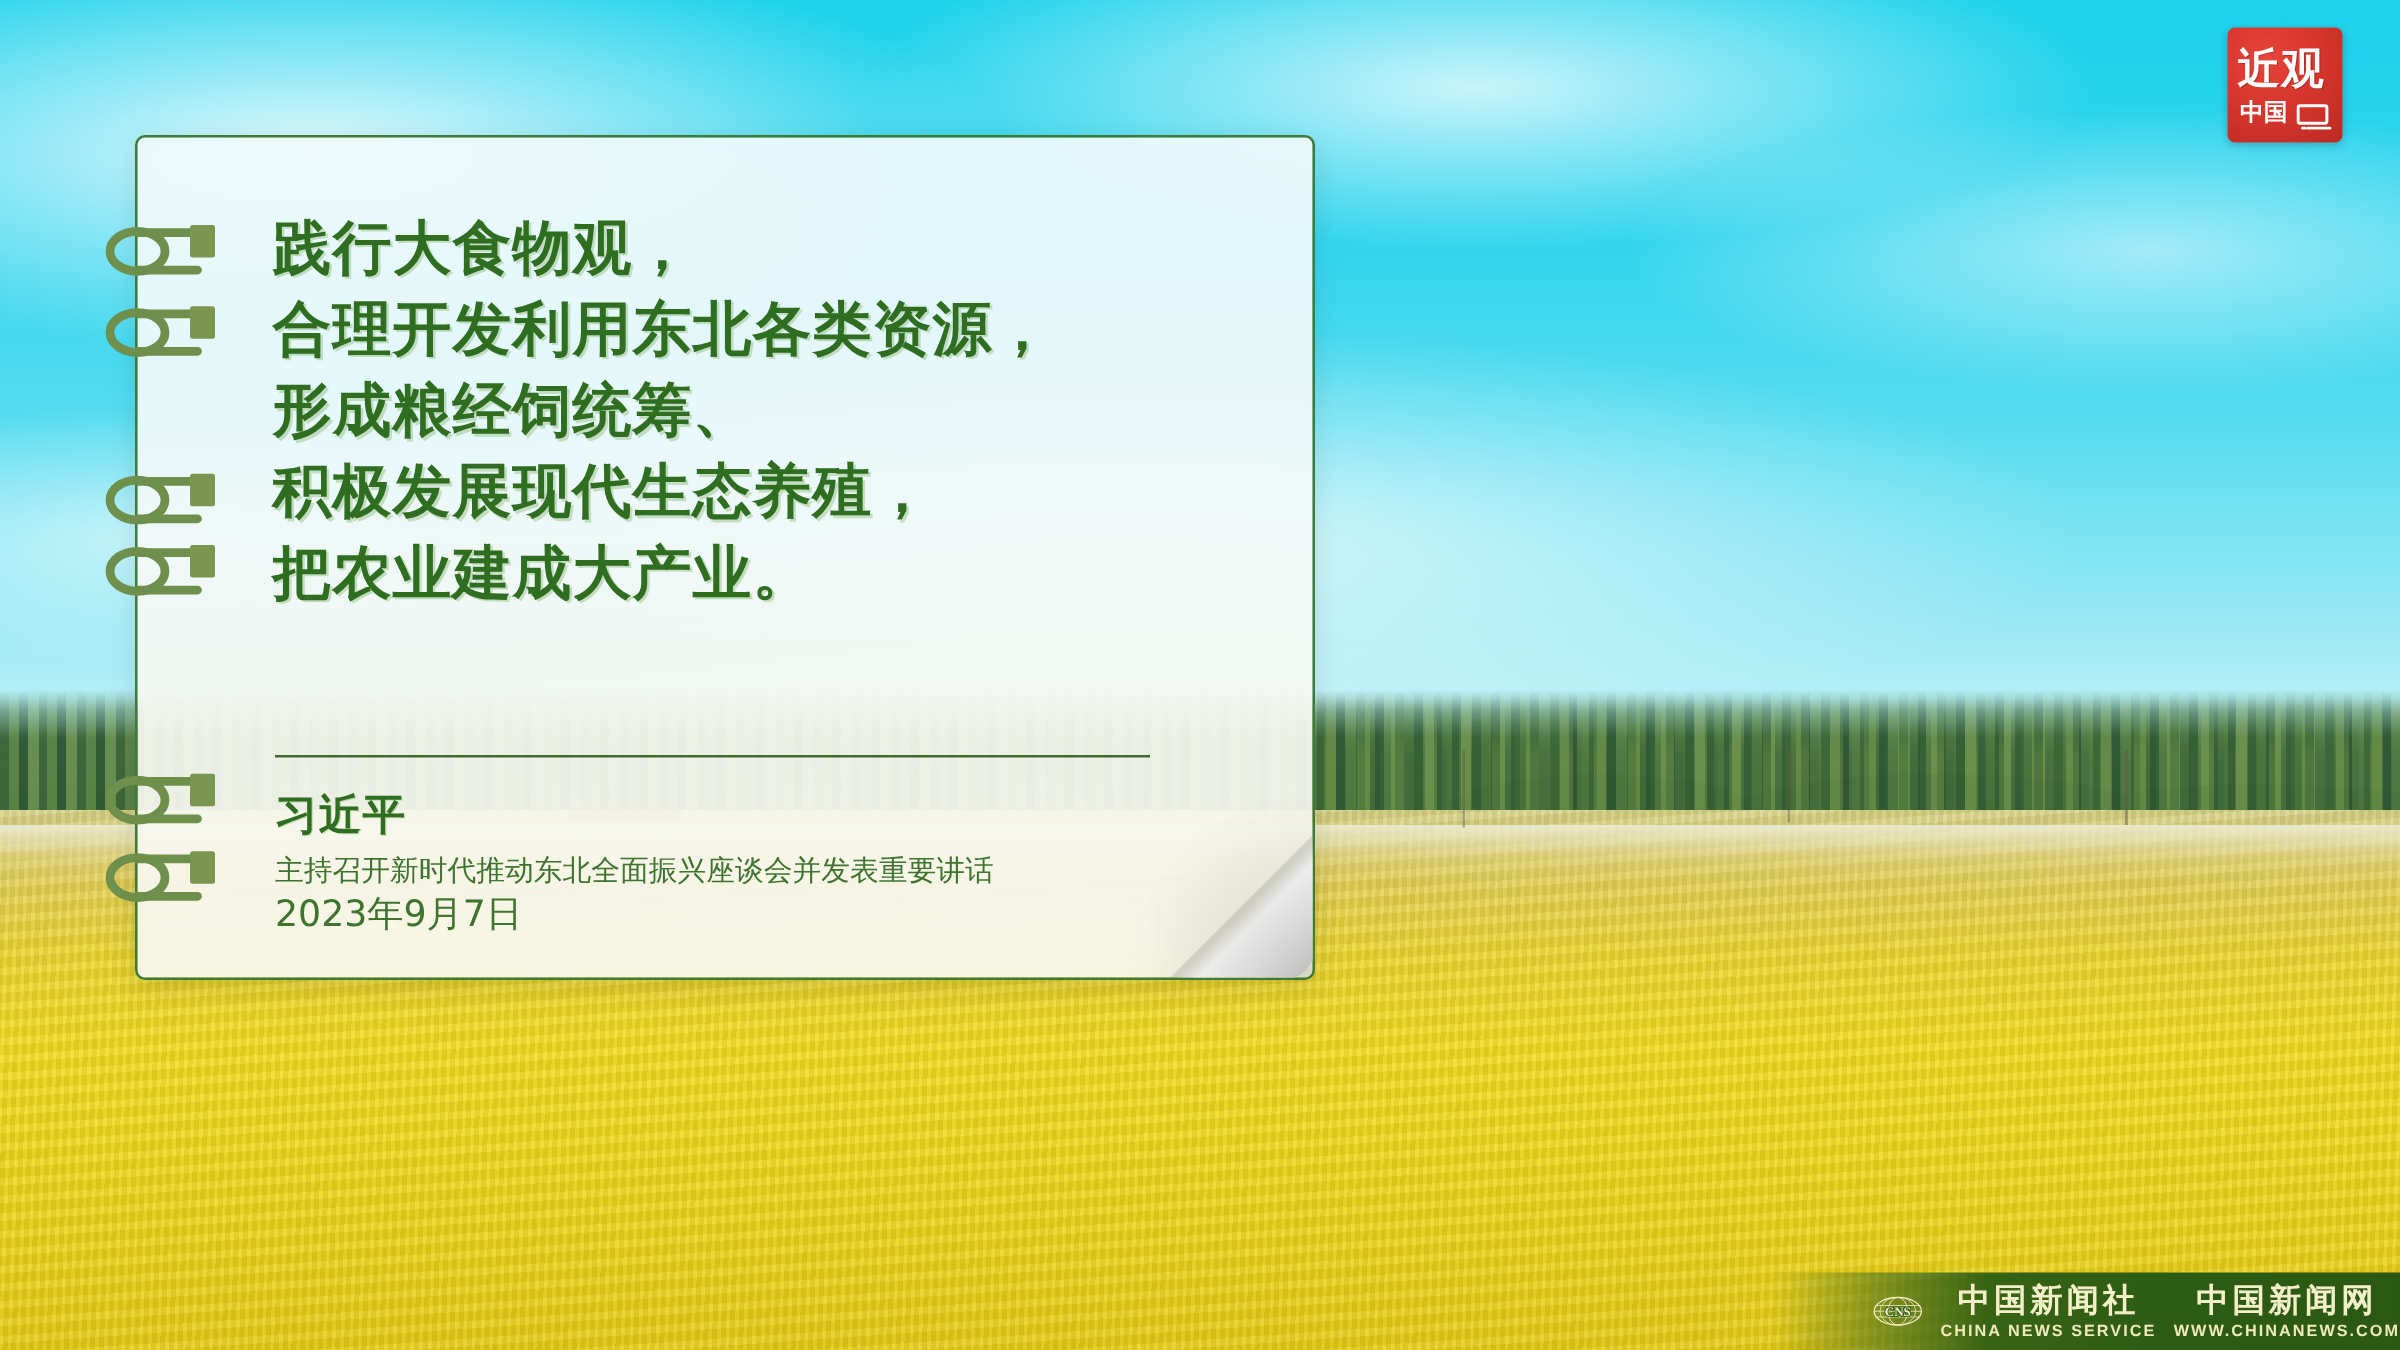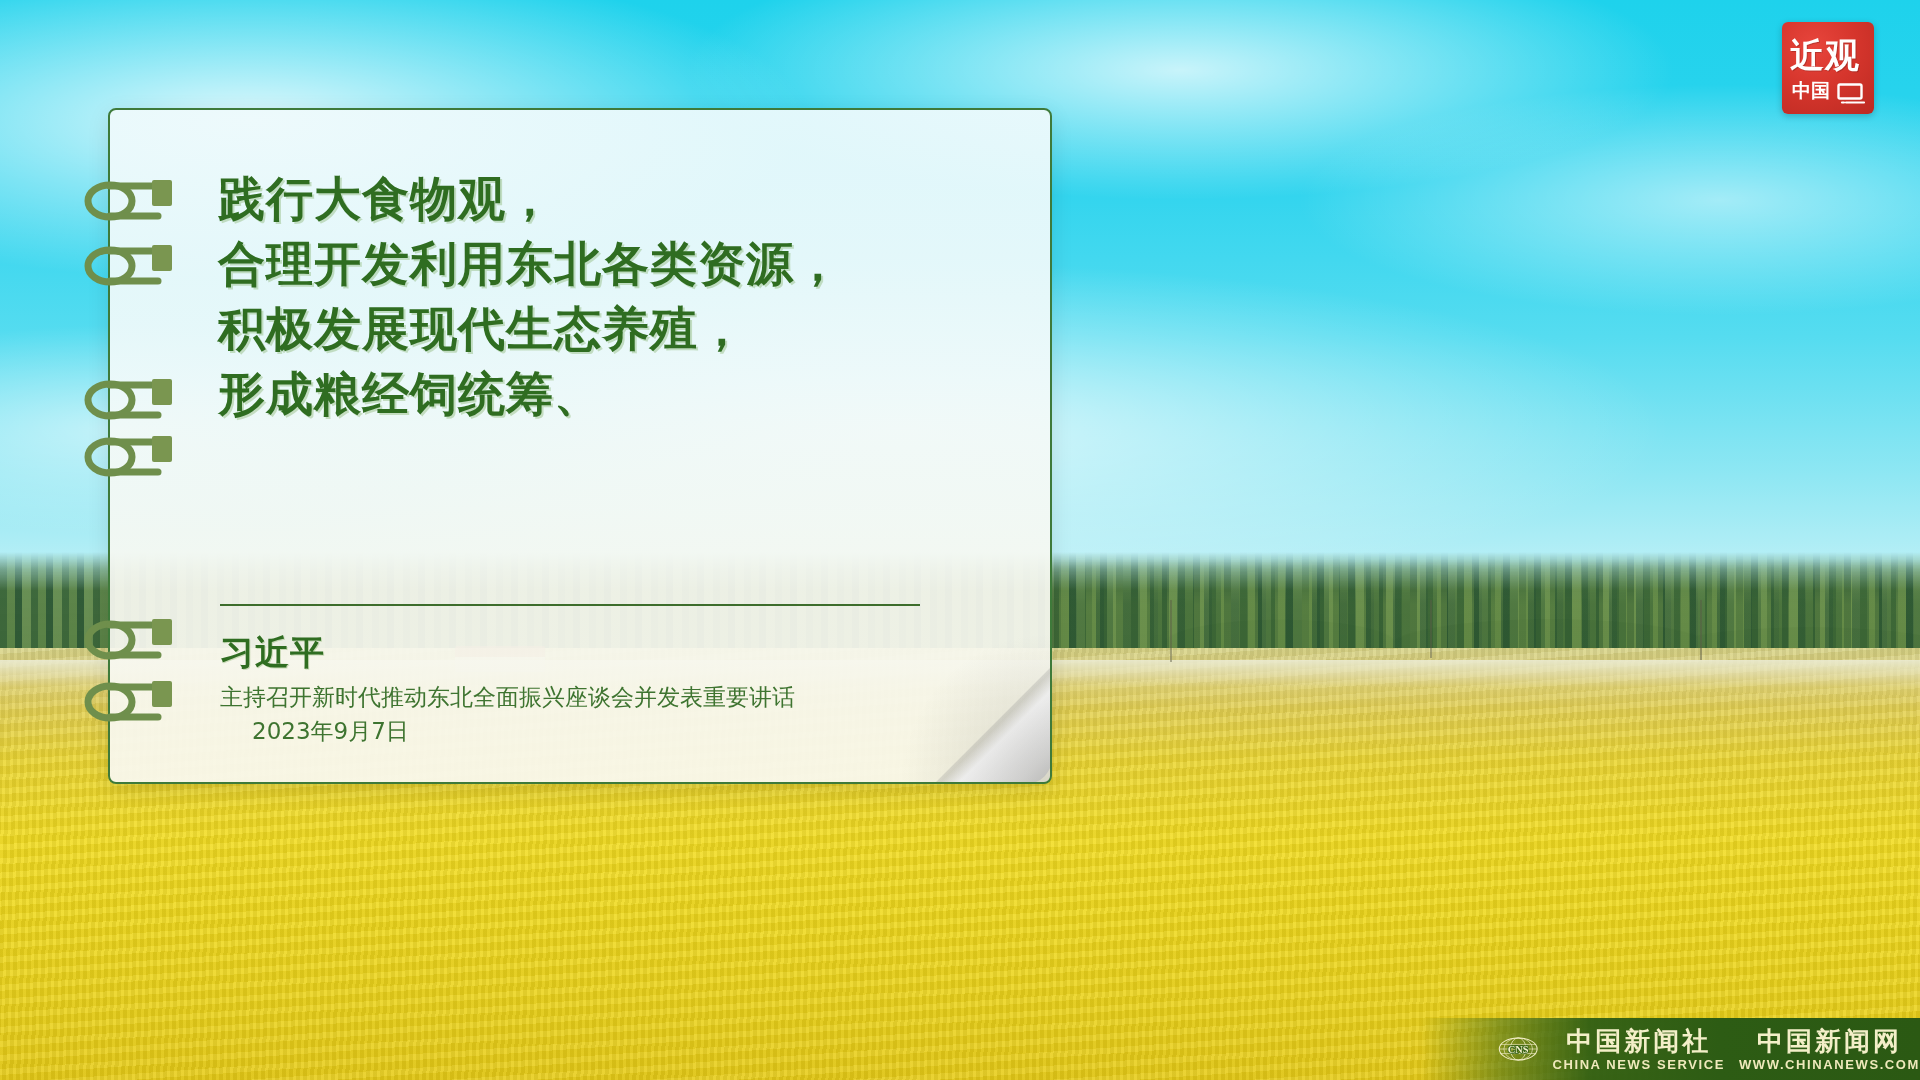--- a/index.html
+++ b/index.html
@@ -156,23 +156,22 @@
   }
   .sig-meta{
     position:absolute;left:110px;top:570px;
     font-family:"DejaVu Sans","Liberation Sans",sans-serif;
     font-weight:400;font-size:23px;line-height:34px;color:#3e7430;
     white-space:nowrap;
   }
   .sig-date{
     position:absolute;left:110px;top:604px;
     font-family:"DejaVu Sans","Liberation Sans",sans-serif;
-    font-weight:400;font-size:23px;line-height:34px;color:#3e7430;
-    white-space:nowrap;
-    margin-left:32px;
+    font-weight:400;font-size:29px;line-height:34px;color:#3e7430;
+    white-space:nowrap;
   }
 
   
   .rings{position:absolute;left:0;top:0;width:1920px;height:1080px;pointer-events:none;}
 
   
   .footer{
     position:absolute;right:0;bottom:0;width:500px;height:62px;
     background:linear-gradient(90deg, rgba(60,105,24,0) 0%, rgba(60,105,24,.55) 16%, rgba(47,94,20,.95) 34%, #2d5c14 60%, #2b5913 100%);
     display:flex;align-items:center;
@@ -210,22 +209,23 @@
       <path d="M9 19.5 H27" stroke="#ffffff" stroke-width="2.2" stroke-linecap="round"></path>
       <path d="M5 19.5 H7" stroke="#ffffff" stroke-width="2.2" stroke-linecap="round"></path>
     </svg>
   </div>
 
   <div class="card">
 
     <div class="quote">
       <div class="quote-line">践行大食物观，</div>
       <div class="quote-line">合理开发利用东北各类资源，</div>
+      <div class="quote-line">形成粮经饲统筹、</div>
       <div class="quote-line">积极发展现代生态养殖，</div>
-      <div class="quote-line">形成粮经饲统筹、</div>
+      <div class="quote-line">把农业建成大产业。</div>
     </div>
 
     <div class="divider"></div>
 
     <div class="sig-name">习近平</div>
     <div class="sig-meta">主持召开新时代推动东北全面振兴座谈会并发表重要讲话</div>
     <div class="sig-date">2023年9月7日</div>
 
     <div class="card-curl"></div>
     <div class="card-curl-shadow"></div>

